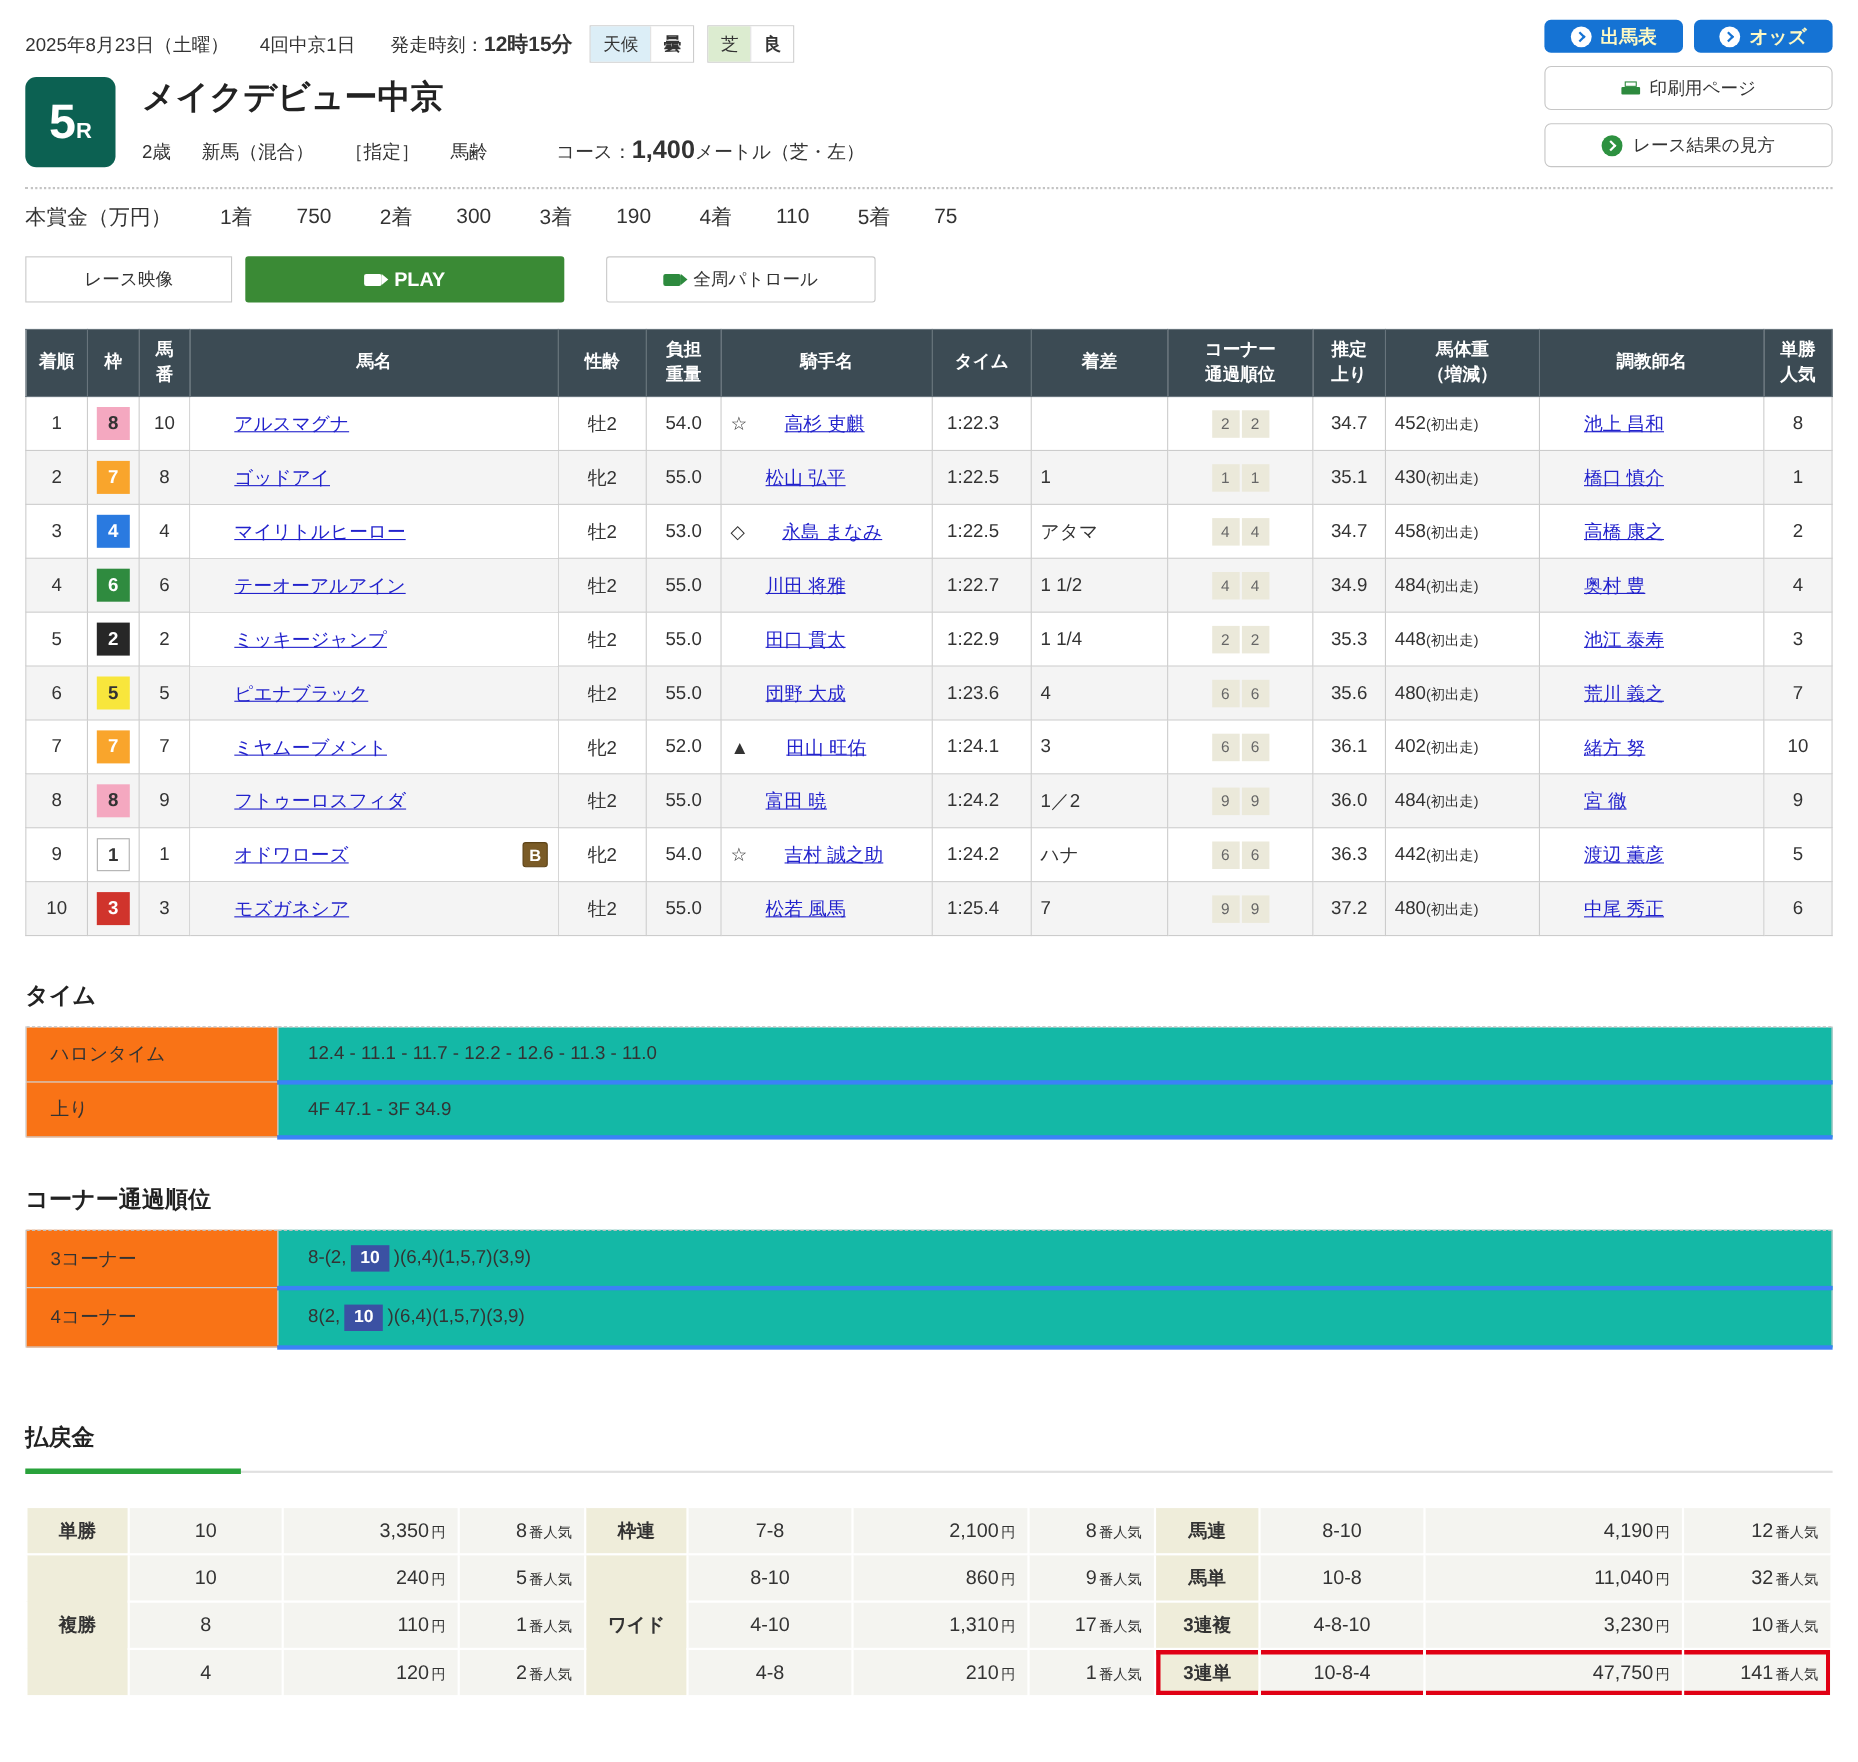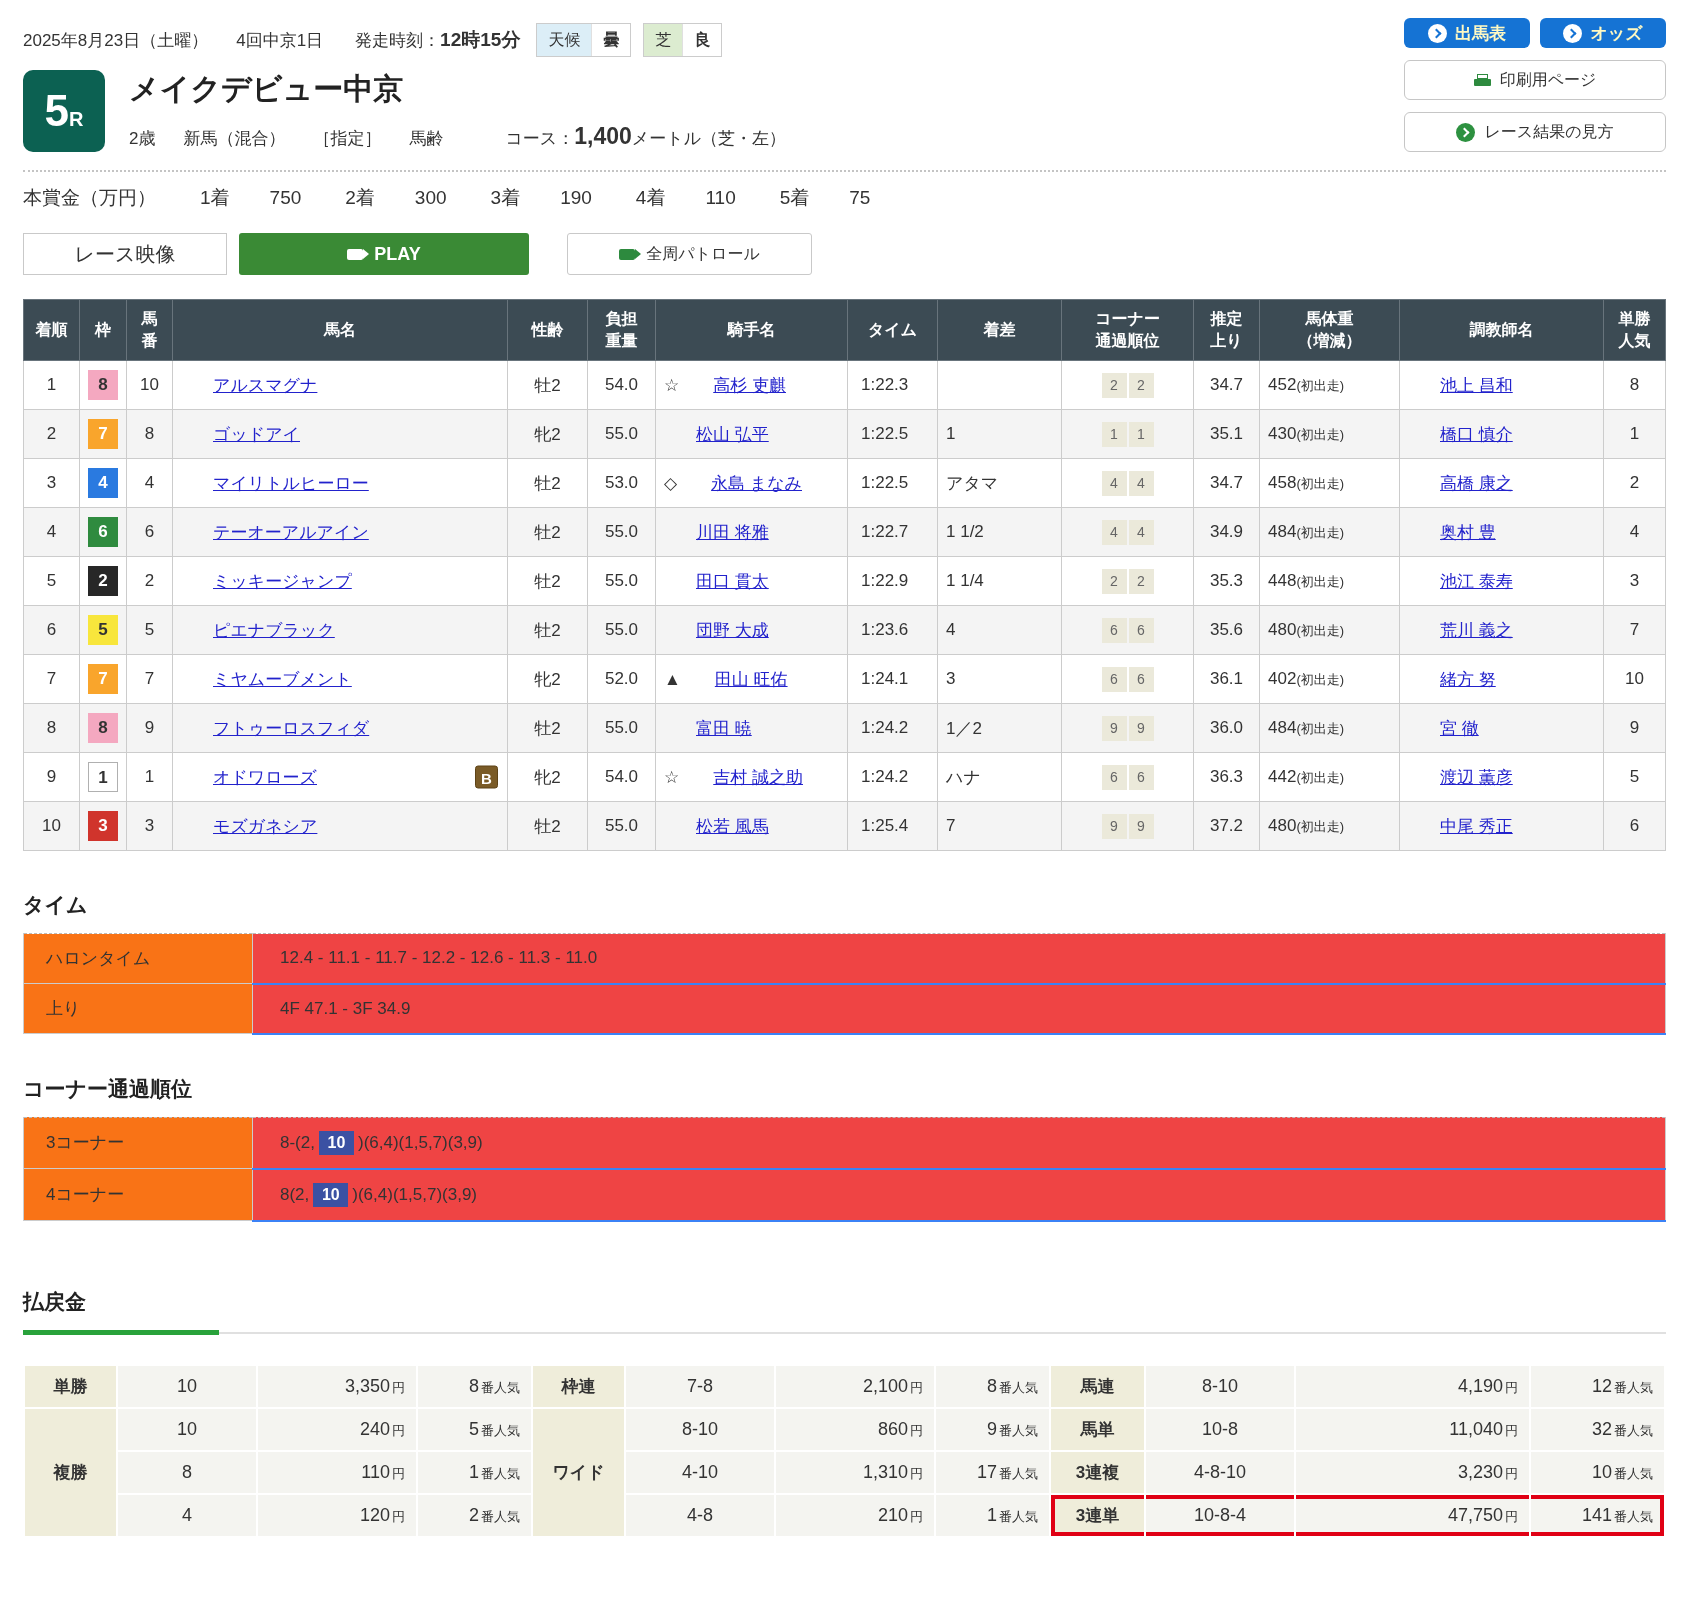--- a/index.html
+++ b/index.html
@@ -48,22 +48,22 @@
   .race-cond .sp{margin-right:28px;}
   .course-grp{margin-left:34px;}
   .dist{font-size:23px;font-weight:bold;}
 
   .prize{margin-top:18px;border-top:2px dotted #c4c4c4;padding-top:13px;font-size:19px;display:flex;align-items:center;}
   .p-place{margin-left:44px;}
   .p-amt{margin-left:40px;}
 
   
   .video-row{display:flex;margin:22px 0 24px 0;align-items:center;}
-  .btn-movie{width:204px;height:42px;border:1px solid #c9c9c9;display:flex;align-items:center;justify-content:center;
-    font-size:20px;background:#fff;box-sizing:border-box;cursor:pointer;}
+  .btn-movie{width:188px;height:42px;border:1px solid #c9c9c9;display:flex;align-items:center;justify-content:center;
+    font-size:16px;background:#fff;box-sizing:border-box;cursor:pointer;}
   .btn-play{width:290px;height:42px;background:#3a8a35;color:#fff;font-weight:bold;font-size:18px;display:flex;
     align-items:center;justify-content:center;gap:11px;margin-left:12px;border-radius:3px;cursor:pointer;}
   .btn-patrol{width:245px;height:42px;border:1px solid #c9c9c9;background:#fff;display:flex;align-items:center;
     justify-content:center;gap:11px;font-size:16px;margin-left:38px;border-radius:3px;box-sizing:border-box;cursor:pointer;}
   .cam{display:inline-block;width:16px;height:11px;background:#fff;border-radius:2px;position:relative;flex:0 0 auto;}
   .cam::after{content:"";position:absolute;right:-6px;top:0.5px;border-left:6px solid #fff;
     border-top:5px solid transparent;border-bottom:5px solid transparent;}
   .cam-g{background:#2d8a3e;}
   .cam-g::after{border-left-color:#2d8a3e;}
 
@@ -83,21 +83,21 @@
   .time-cell{padding-left:13px !important;}
   .corner-box{display:inline-block;width:25px;height:25px;line-height:25px;background:#ebe9da;color:#666;
     font-size:14px;text-align:center;margin:0 1px;vertical-align:middle;}
   .bw-note{font-size:13px;}
 
   
   .sec-title{font-size:21px;font-weight:bold;color:#222;margin:40px 0 14px 0;}
   .info{width:100%;border-collapse:collapse;font-size:17px;border:1px solid #ccc;border-top:1px dashed #bdbdbd;}
   .info th{width:206px;background:#f97316;font-weight:normal;text-align:left;padding:13px 0 13px 22px;
     border-bottom:1px solid #ccc;border-right:1px solid #ccc;color:#333;}
-  .info td{padding:13px 0 13px 27px;border-bottom:2px solid #3b82f6;background:#ef4444;}
+  .info td{padding:13px 0 13px 27px;border-bottom:4px solid #3b82f6;background:#14b8a6;}
   .chl{display:inline-block;min-width:23px;padding:3px 6px;background:#3b51a3;color:#fff;font-weight:bold;
     margin:0 4px;font-size:16px;text-align:center;}
 
   
   .payout-title{margin-top:66px;margin-bottom:0;}
   .bar{height:2px;background:#e0e0e0;position:relative;margin:16px 0 30px 0;}
   .bar::before{content:"";position:absolute;left:0;top:-2px;width:196px;height:5px;background:#29a23b;}
   .payout{width:100%;border-collapse:collapse;table-layout:fixed;font-size:18px;border:1px solid #ccc;}
   .payout th,.payout td{border:2px solid #fff;height:41px;padding:0 11px;box-sizing:content-box;}
   .payout th{background:#efedda;font-size:17px;font-weight:bold;text-align:center;color:#333;}

